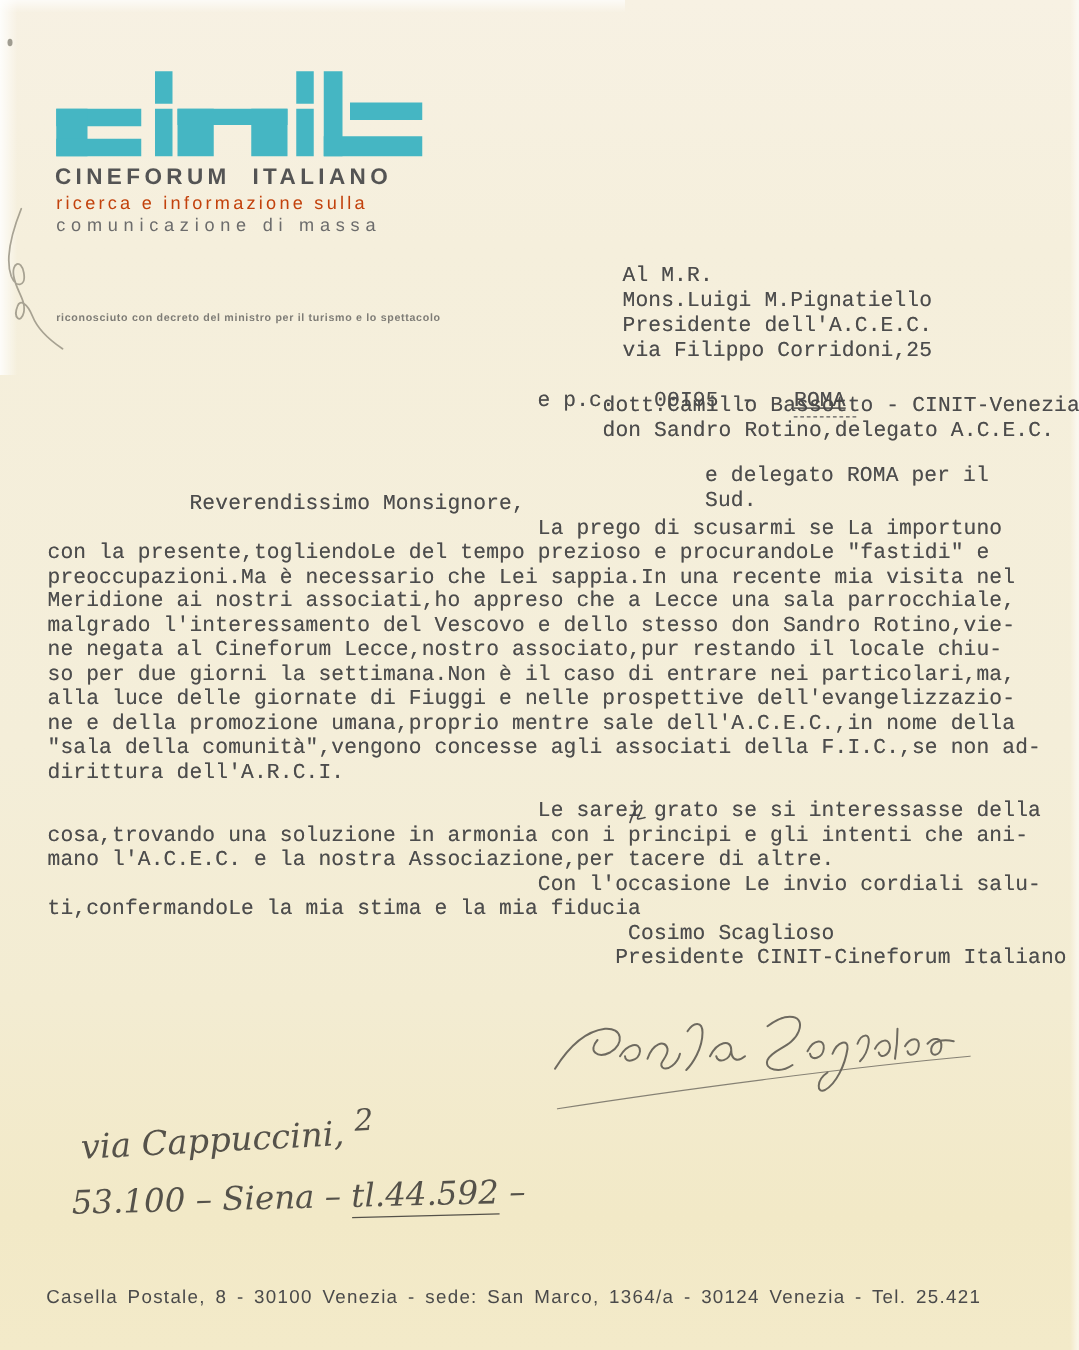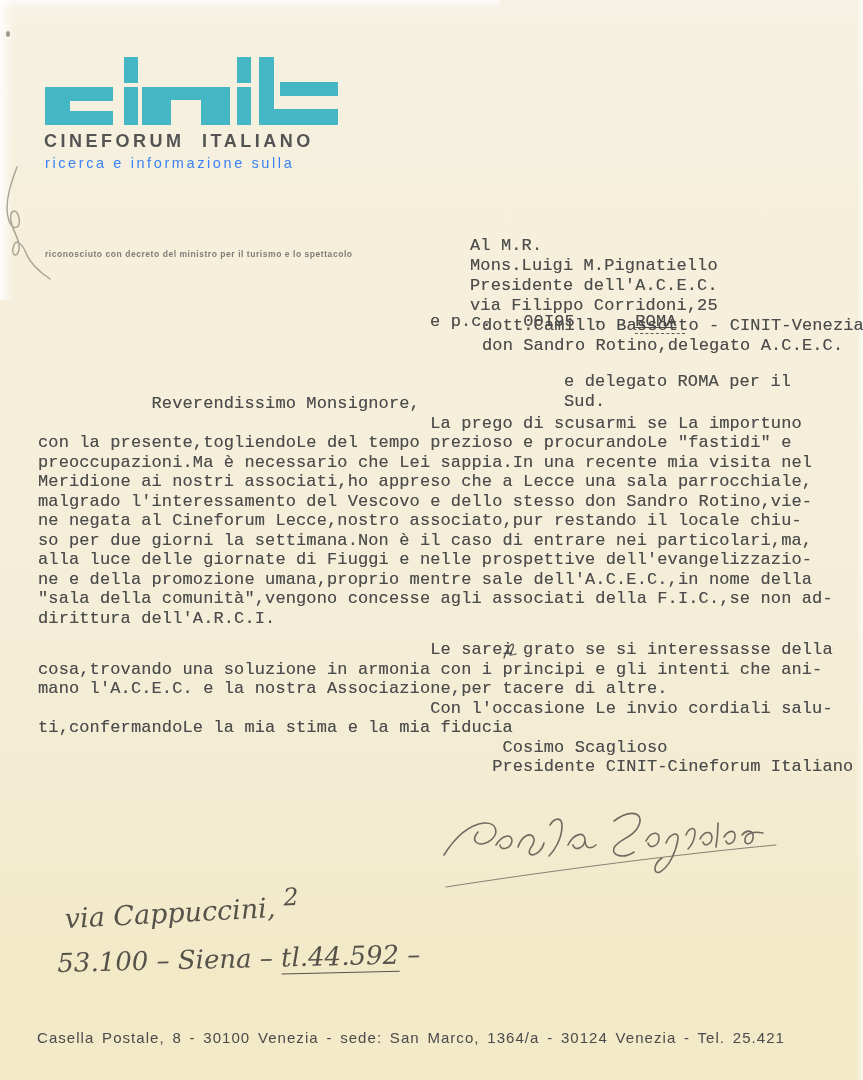--- a/index.html
+++ b/index.html
@@ -15,21 +15,21 @@
     background:linear-gradient(90deg,rgba(255,255,255,.85),rgba(255,255,255,0));}
   .edge-light-top{left:0;top:0;width:500px;height:10px;
     background:linear-gradient(180deg,rgba(255,255,255,.7),rgba(255,255,255,0));}
   .edge-light-right{right:0;top:0;width:7px;height:1080px;
     background:linear-gradient(270deg,rgba(255,255,255,.65),rgba(255,255,255,0));}
   .speck{left:6px;top:31px;width:4px;height:6px;border-radius:50%;background:#6f6b60;opacity:.65;}
   
   .logo-bar{fill:#45b6c3;}
   .org-name{left:44px;top:131px;font-size:18px;font-weight:bold;letter-spacing:3.5px;
     word-spacing:9px;color:#545454;white-space:nowrap;}
-  .tagline1{left:45px;top:155px;font-size:14.5px;letter-spacing:2.6px;color:#3b82f6;white-space:nowrap;}
+  .tagline1{left:45px;top:155px;font-size:14.5px;letter-spacing:2.6px;color:#c2410c;white-space:nowrap;}
   .tagline2{left:45px;top:173px;font-size:14.5px;letter-spacing:4.6px;color:#6c6c6c;white-space:nowrap;}
   .recognition{left:45px;top:205px;font-size:8.5px;font-weight:bold;letter-spacing:.55px;
     color:#7e7c76;white-space:nowrap;margin-top:44px;}
   
   .typed{font-family:"Liberation Mono","DejaVu Sans Mono",monospace;font-size:17px;
     letter-spacing:.12px;color:#4c4c4c;white-space:pre;text-shadow:0 0 .5px rgba(76,76,76,.55);}
   .addr{line-height:20px;}
   .bodytext{line-height:19.5px;}
   .postal-line{left:482px;top:292px;}
   .postal-dash{display:inline-block;margin-left:18px;}
@@ -79,23 +79,24 @@
     <rect class="logo-bar" x="194" y="2" width="14" height="26"></rect>
     <rect class="logo-bar" x="194" y="32" width="14" height="38"></rect>
 
     <rect class="logo-bar" x="216" y="2" width="15" height="68"></rect>
     <rect class="logo-bar" x="237" y="27" width="58" height="14"></rect>
     <rect class="logo-bar" x="216" y="54" width="79" height="16"></rect>
   </svg>
 
   <div class="abs org-name">CINEFORUM ITALIANO</div>
   <div class="abs tagline1">ricerca e informazione sulla</div>
+  <div class="abs tagline2">comunicazione di massa</div>
   <div class="abs recognition">riconosciuto con decreto del ministro per il turismo e lo spettacolo</div>
 
-  <div class="abs typed addr" style="left:470px;top:212px;margin-top:24px;">Al M.R.
+  <div class="abs typed addr" style="left:498px;top:212px;">Al M.R.
 Mons.Luigi M.Pignatiello
 Presidente dell'A.C.E.C.
 via Filippo Corridoni,25</div>
   <div class="abs typed addr postal-line">
     <span>00I95</span><span class="postal-dash">-</span><span class="postal-city">ROMA</span>
   </div>
   <div class="abs typed addr" style="left:430px;top:312px;">e p.c.</div>
   <div class="abs typed addr" style="left:482px;top:316px;">dott.Camillo Bassotto - CINIT-Venezia
 don Sandro Rotino,delegato A.C.E.C.</div>
   <div class="abs typed addr" style="left:564px;top:372px;">e delegato ROMA per il

